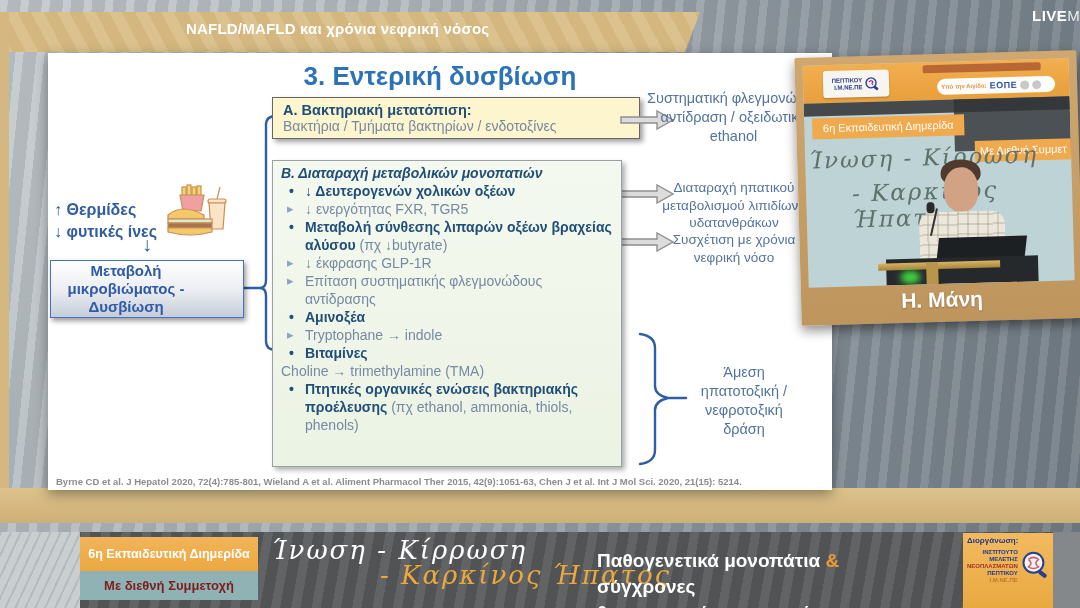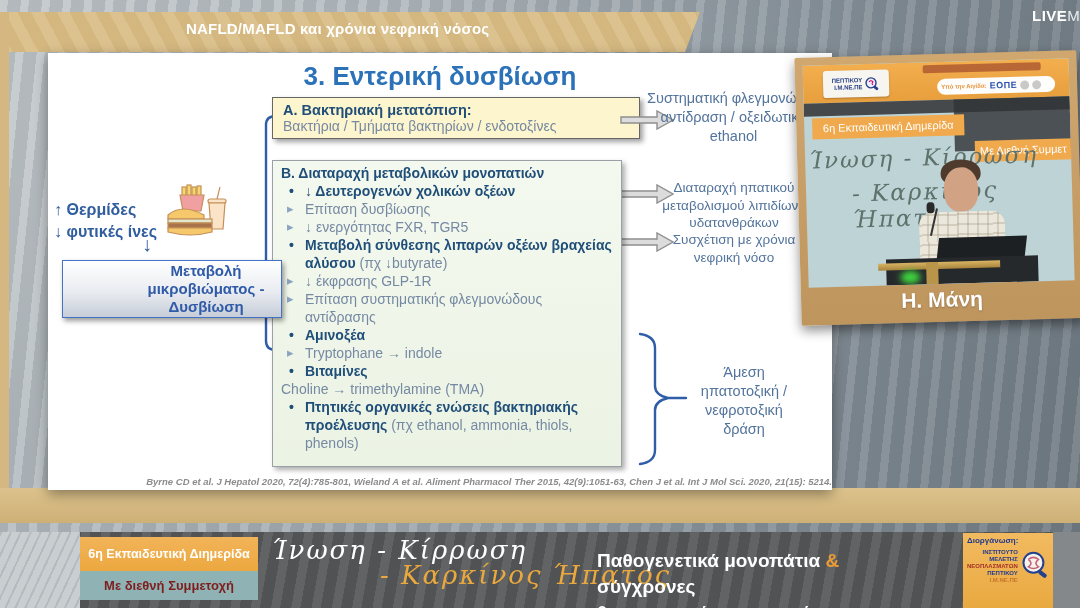--- a/index.html
+++ b/index.html
@@ -23,39 +23,39 @@
   #slide{left:8px;top:53px;width:784px;height:437px;background:#fff;
          box-shadow:0 4px 12px rgba(0,0,0,.38);margin-left:40px;}
   #slide-title{top:8px;left:0;width:100%;text-align:center;font-size:26px;font-weight:bold;color:#2b72b9;}
   .boxa{left:224px;top:44px;width:346px;background:#fdf5cd;border:1.5px solid #666;
         box-shadow:3px 3px 5px rgba(0,0,0,.38);padding:4px 10px;}
   .boxa .l1{font-size:14.5px;font-weight:bold;color:#1f4e79;}
   .boxa .l2{font-size:14px;color:#7689a3;}
   .boxb{left:224px;top:107px;width:350px;height:307px;box-sizing:border-box;overflow:hidden;
         background:linear-gradient(#f4f9ef,#ebf3e4);border:1.5px solid #9aa0a6;
         box-shadow:3px 3px 5px rgba(0,0,0,.32);padding:3px 8px;font-size:14px;line-height:18px;}
-  .bb-head{font-weight:bold;color:#1f4e79;}
+  .bb-head{font-weight:bold;color:#1f4e79;font-style:italic;}
   .bb-item{position:relative;padding-left:24px;}
   .bb-item.m-none{padding-left:0;}
   .bb-item.m-bullet::before{content:"•";position:absolute;left:8px;top:0;color:#1f4e79;font-weight:bold;}
   .bb-item.m-arrow::before{content:"▸";position:absolute;left:6px;top:0;color:#8aa3c2;font-size:13px;}
   .bb-bold{font-weight:bold;color:#1f4e79;}
   .bb-rest{color:#7689a3;}
   .outcome{color:#53749c;text-align:center;}
   #outcome-0{left:598px;top:36px;width:175px;font-size:14.5px;line-height:1.32;}
   #outcome-1{left:600px;top:126px;width:172px;font-size:13.5px;line-height:1.3;}
   #outcome-2{left:600px;top:178px;width:172px;font-size:13.5px;line-height:1.3;}
   #diet-text{left:6px;top:146px;font-size:16px;font-weight:bold;color:#2f5d9e;line-height:22px;}
   #down-arrow{left:94px;top:180px;font-size:20px;font-weight:bold;color:#2f5d9e;}
-  #left-box{left:14px;top:207px;width:192px;height:56px;border:1.2px solid #4472c4;
+  #left-box{left:2px;top:207px;width:192px;height:56px;border:1.2px solid #4472c4;
             background:linear-gradient(180deg,#ffffff 0%,#e9ecf1 55%,#c6cdd8 100%);
-            box-shadow:2px 3px 5px rgba(0,0,0,.4);display:flex;align-items:center;justify-content:flex-end;padding-left:26px;}
+            box-shadow:2px 3px 5px rgba(0,0,0,.4);display:flex;align-items:center;justify-content:flex-start;}
   #left-box span{display:block;width:150px;text-align:center;font-size:15px;font-weight:bold;color:#2e5aa8;line-height:18px;}
   #brace-text{left:640px;top:310px;width:112px;font-size:14.5px;line-height:1.3;color:#53749c;text-align:center;}
-  #citation{left:0;bottom:3px;width:100%;text-align:right;font-size:9.5px;font-style:italic;font-weight:600;color:#8c8c8c;}
+  #citation{left:8px;bottom:3px;width:100%;text-align:left;font-size:9.5px;font-weight:600;color:#8c8c8c;}
   
   #panel{left:798px;top:54px;width:282px;height:268px;background:linear-gradient(#cfa76f,#bf955e);
          transform:rotate(-1.6deg);box-shadow:0 5px 12px rgba(0,0,0,.45);border-radius:2px;}
   #video{left:8px;top:8px;width:266px;height:222px;overflow:hidden;background:#bdd3d6;}
   #v-band-orange{left:0;top:0;width:266px;height:38px;background:linear-gradient(#f3ae4d,#e89f3e);}
   #v-redsmudge{left:120px;top:3px;width:118px;height:8px;background:#8a2f22;opacity:.55;border-radius:2px;}
   #v-badge{left:20px;top:6px;width:66px;height:27px;background:#f7f5ef;border-radius:3px;
            display:flex;align-items:center;justify-content:center;gap:2px;box-shadow:0 1px 2px rgba(0,0,0,.25);}
   #v-badge .bt{font-size:6px;line-height:7px;color:#27408b;font-weight:bold;text-align:right;}
   #v-aegis{left:134px;top:17px;width:118px;height:16px;background:#fdfdfb;border-radius:8px;
@@ -144,21 +144,20 @@
       <path d="M1 7 H37 V1 L53 10 L37 19 V13 H1 Z" fill="#dcdcdc" stroke="#8f8f8f" stroke-width="1.4"></path>
     </svg>
 
     <div class="abs outcome" id="outcome-0">Συστηματική φλεγμονώδης αντίδραση / οξειδωτικό ethanol</div>
     <div class="abs outcome" id="outcome-1">Διαταραχή ηπατικού μεταβολισμού λιπιδίων / υδατανθράκων</div>
     <div class="abs outcome" id="outcome-2">Συσχέτιση με χρόνια νεφρική νόσο</div>
 
     <div class="abs boxb">
       <div class="bb-head">Β. Διαταραχή μεταβολικών μονοπατιών</div>
       <div class="bb-item m-bullet"><span class="bb-bold">↓ Δευτερογενών χολικών οξέων</span><span class="bb-rest"></span></div>
-      <div class="bb-item m-arrow"><span class="bb-bold"></span><span class="bb-rest">Επίταση δυσβίωσης</span></div>
       <div class="bb-item m-arrow"><span class="bb-bold"></span><span class="bb-rest">↓ ενεργότητας FXR, TGR5</span></div>
       <div class="bb-item m-bullet"><span class="bb-bold">Μεταβολή σύνθεσης λιπαρών οξέων βραχείας αλύσου</span><span class="bb-rest"> (πχ ↓butyrate)</span></div>
       <div class="bb-item m-arrow"><span class="bb-bold"></span><span class="bb-rest">↓ έκφρασης GLP-1R</span></div>
       <div class="bb-item m-arrow"><span class="bb-bold"></span><span class="bb-rest">Επίταση συστηματικής φλεγμονώδους αντίδρασης</span></div>
       <div class="bb-item m-bullet"><span class="bb-bold">Αμινοξέα</span><span class="bb-rest"></span></div>
       <div class="bb-item m-arrow"><span class="bb-bold"></span><span class="bb-rest">Tryptophane → indole</span></div>
       <div class="bb-item m-bullet"><span class="bb-bold">Βιταμίνες</span><span class="bb-rest"></span></div>
       <div class="bb-item m-none"><span class="bb-bold"></span><span class="bb-rest">Choline → trimethylamine (TMA)</span></div>
       <div class="bb-item m-bullet"><span class="bb-bold">Πτητικές οργανικές ενώσεις βακτηριακής προέλευσης</span><span class="bb-rest"> (πχ ethanol, ammonia, thiols, phenols)</span></div>
     </div>

